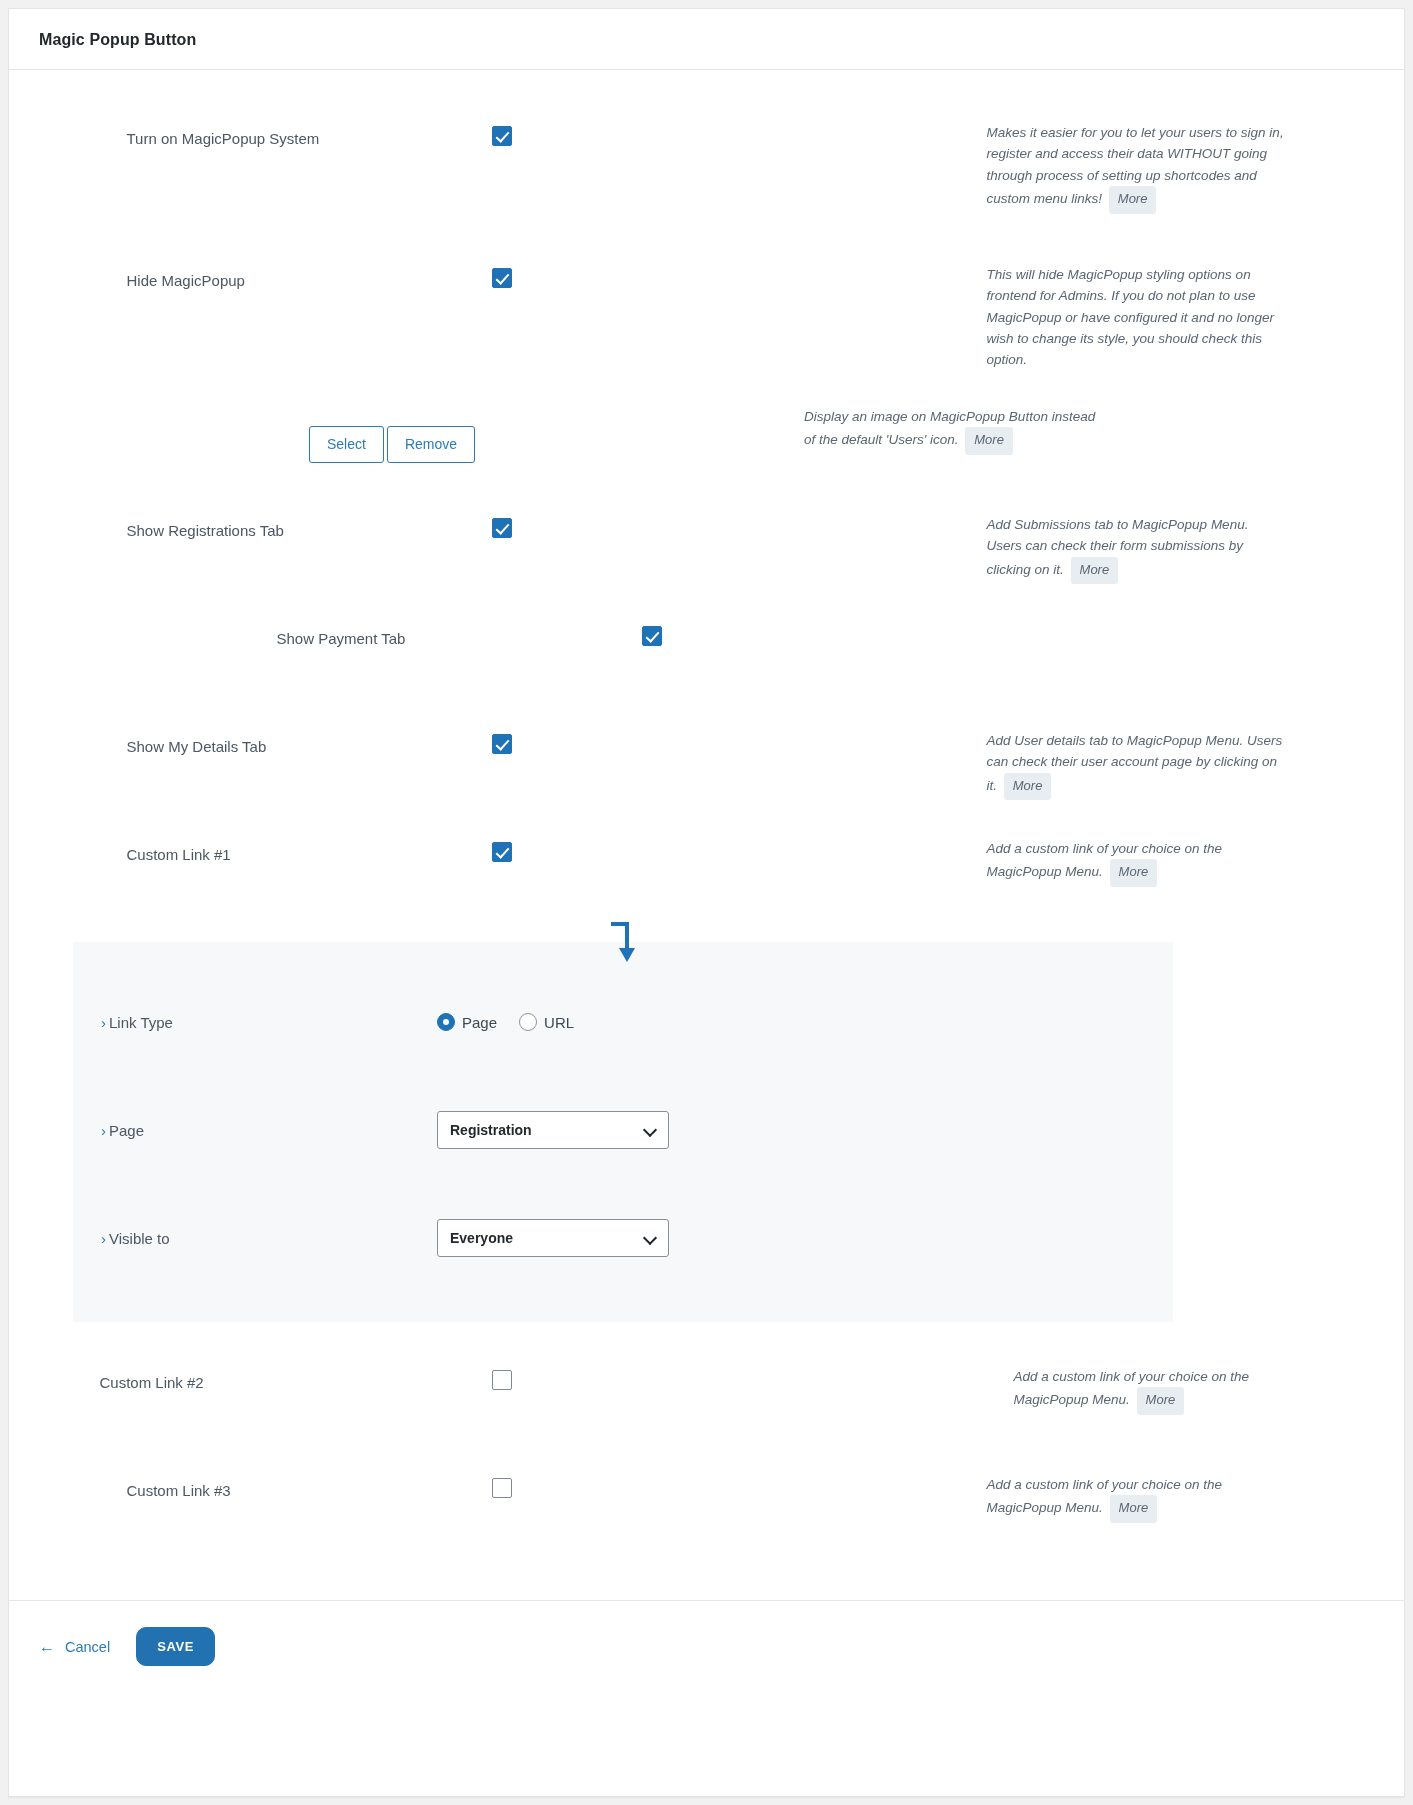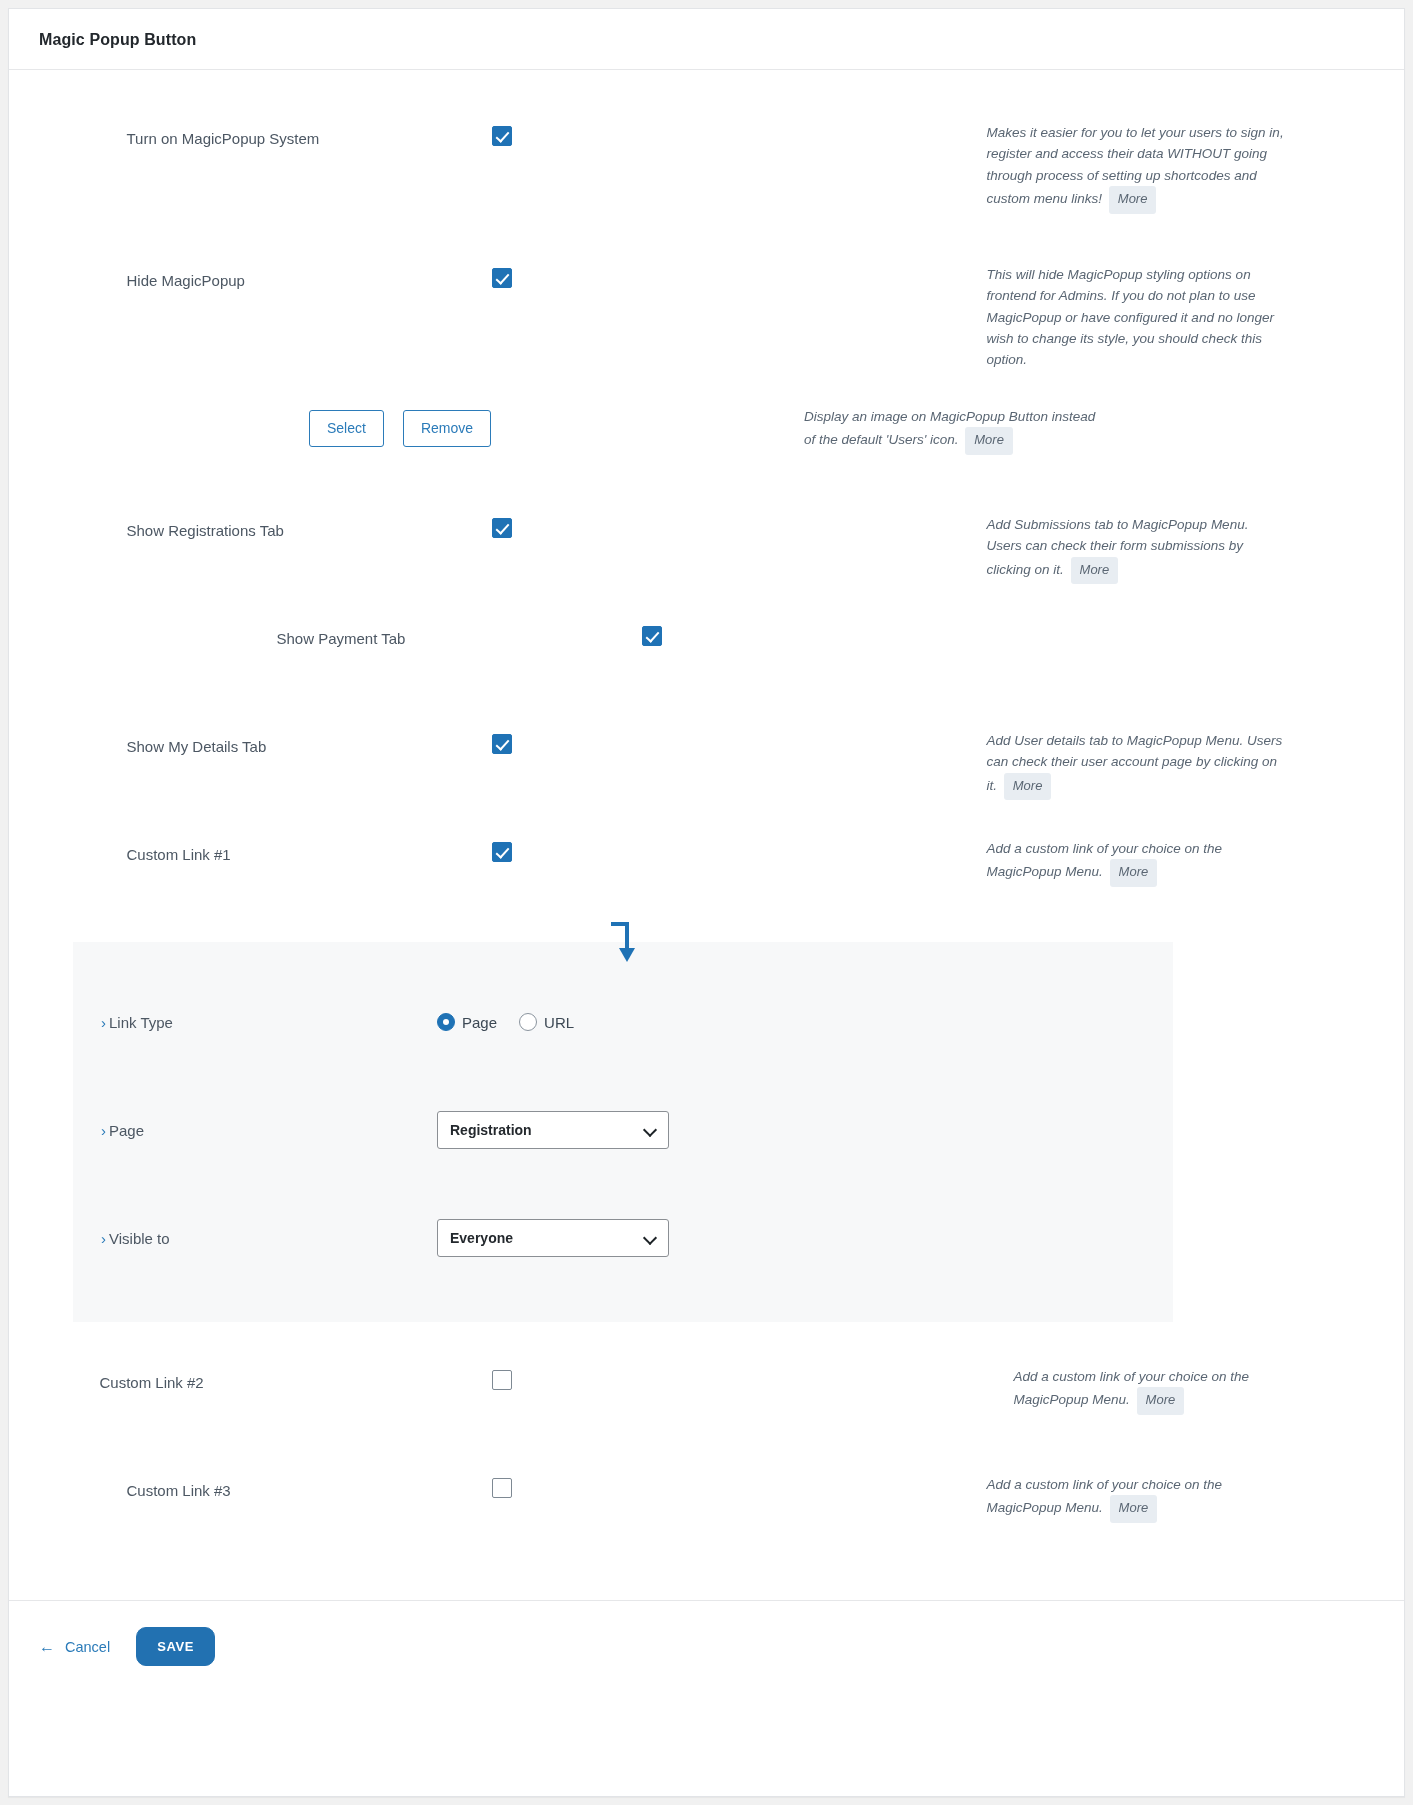--- a/index.html
+++ b/index.html
@@ -105,21 +105,21 @@
     font-style: italic;
     font-size: 13px;
     padding: 3px 9px 4px 9px;
     border-radius: 3px;
     margin-left: 3px;
     vertical-align: baseline;
     cursor: pointer;
     white-space: nowrap;
   }
   
-  .btn-group { display: flex; gap: 19px; }
+  .btn-group { display: flex; gap: 3px; margin-top: 16px; }
   .btn-outline {
     background: #fff;
     border: 1px solid #2b7bb9;
     color: #2b7bb9;
     font-size: 14px;
     padding: 9px 17px;
     border-radius: 3px;
     cursor: pointer;
     font-family: "Liberation Sans", sans-serif;
     line-height: 1.2;

